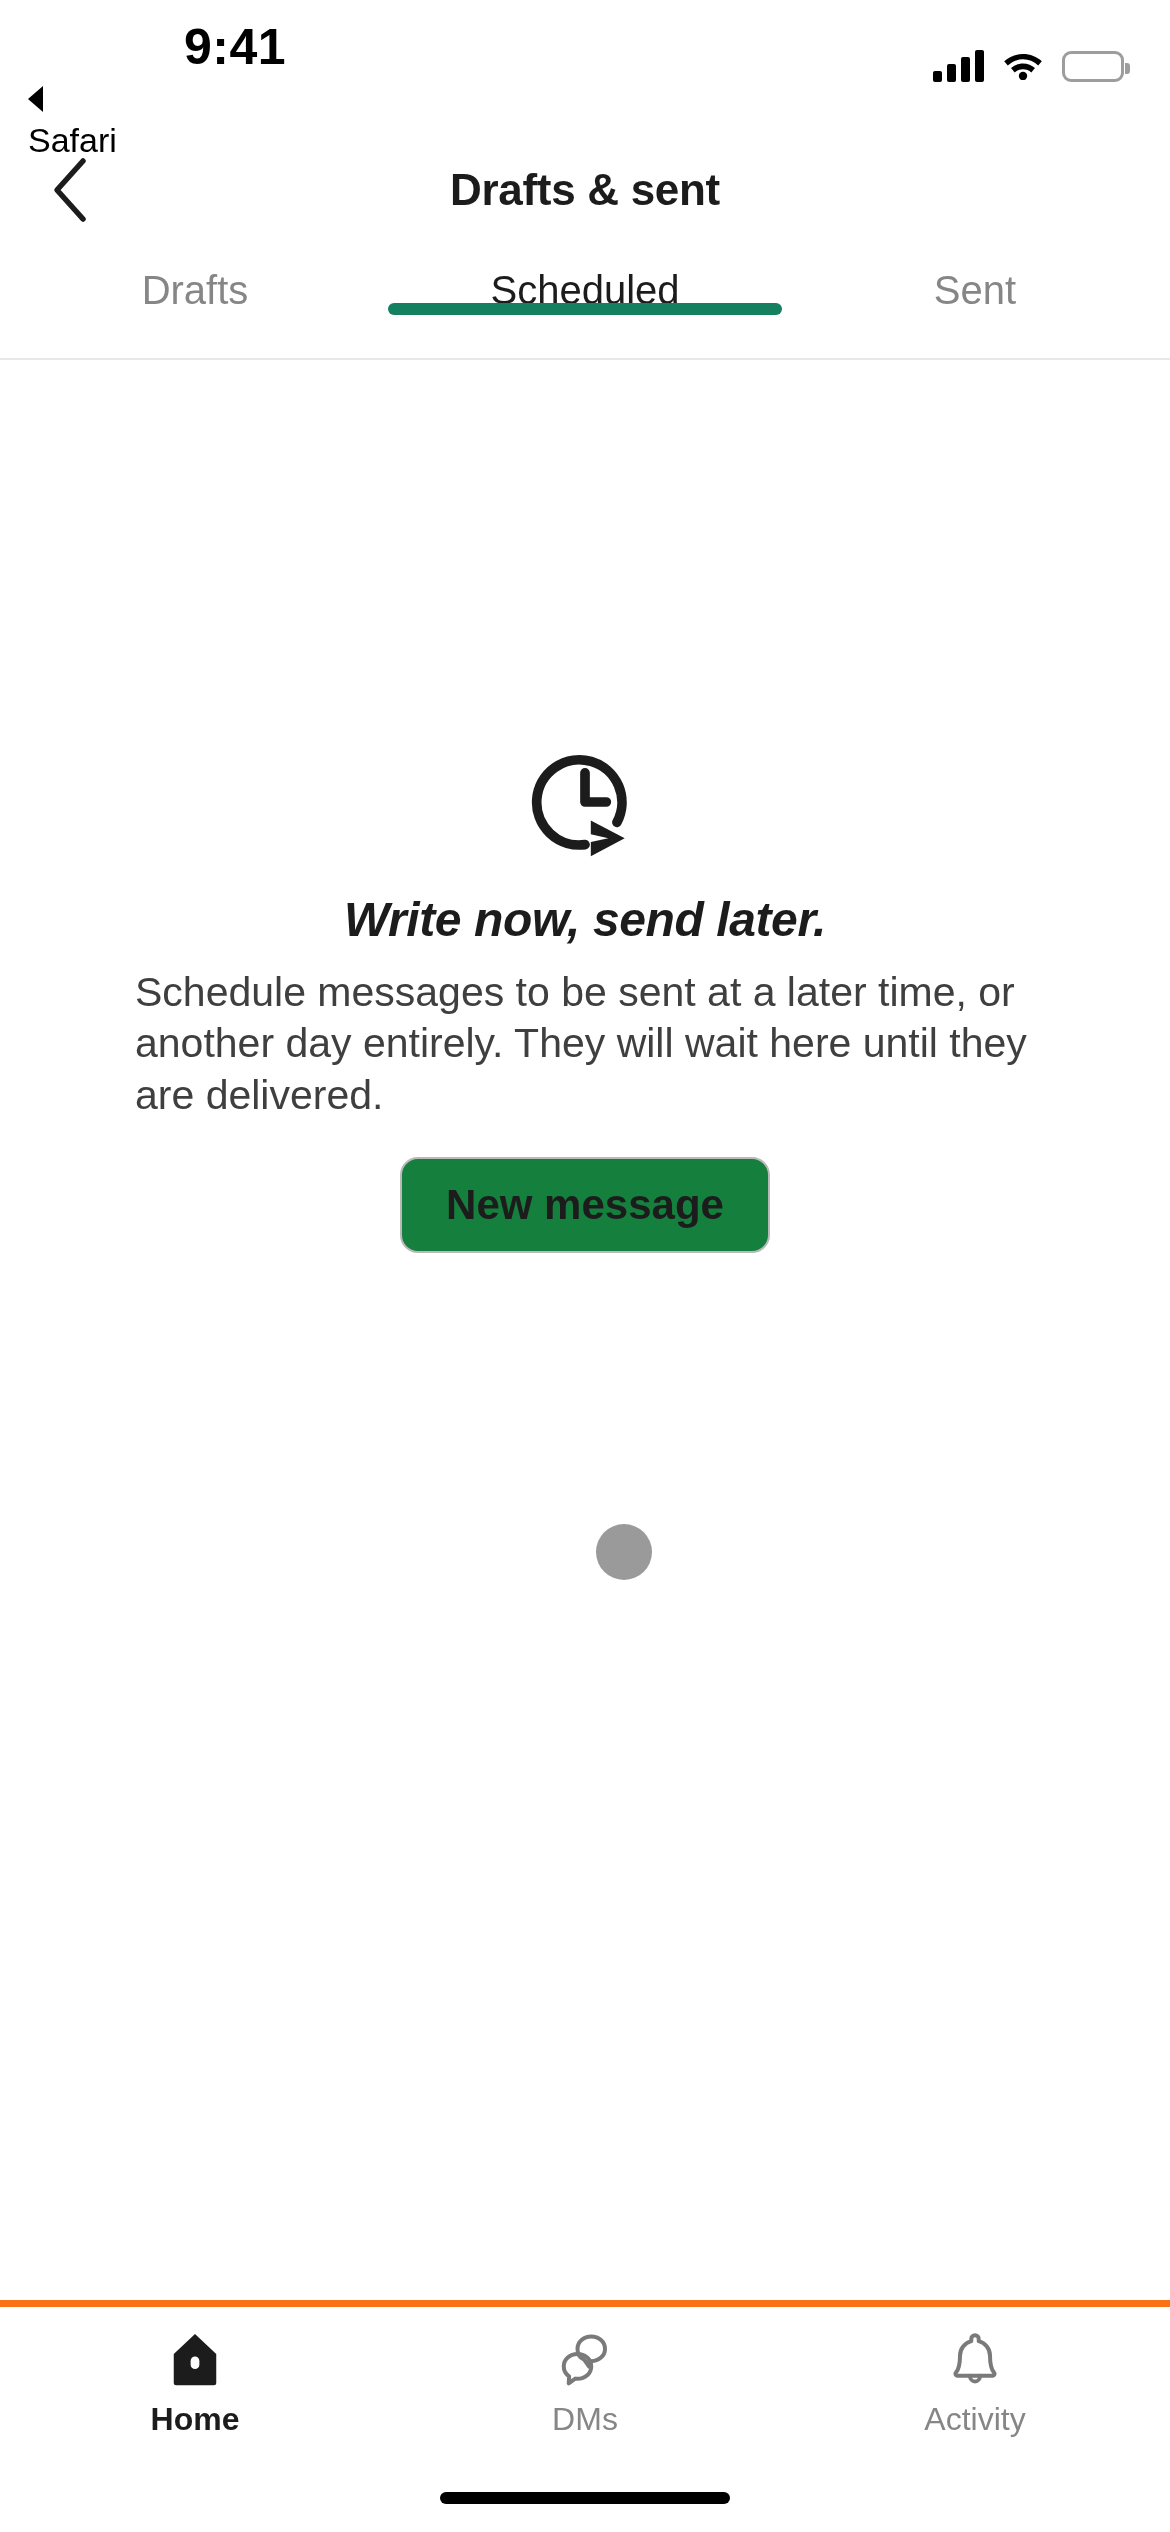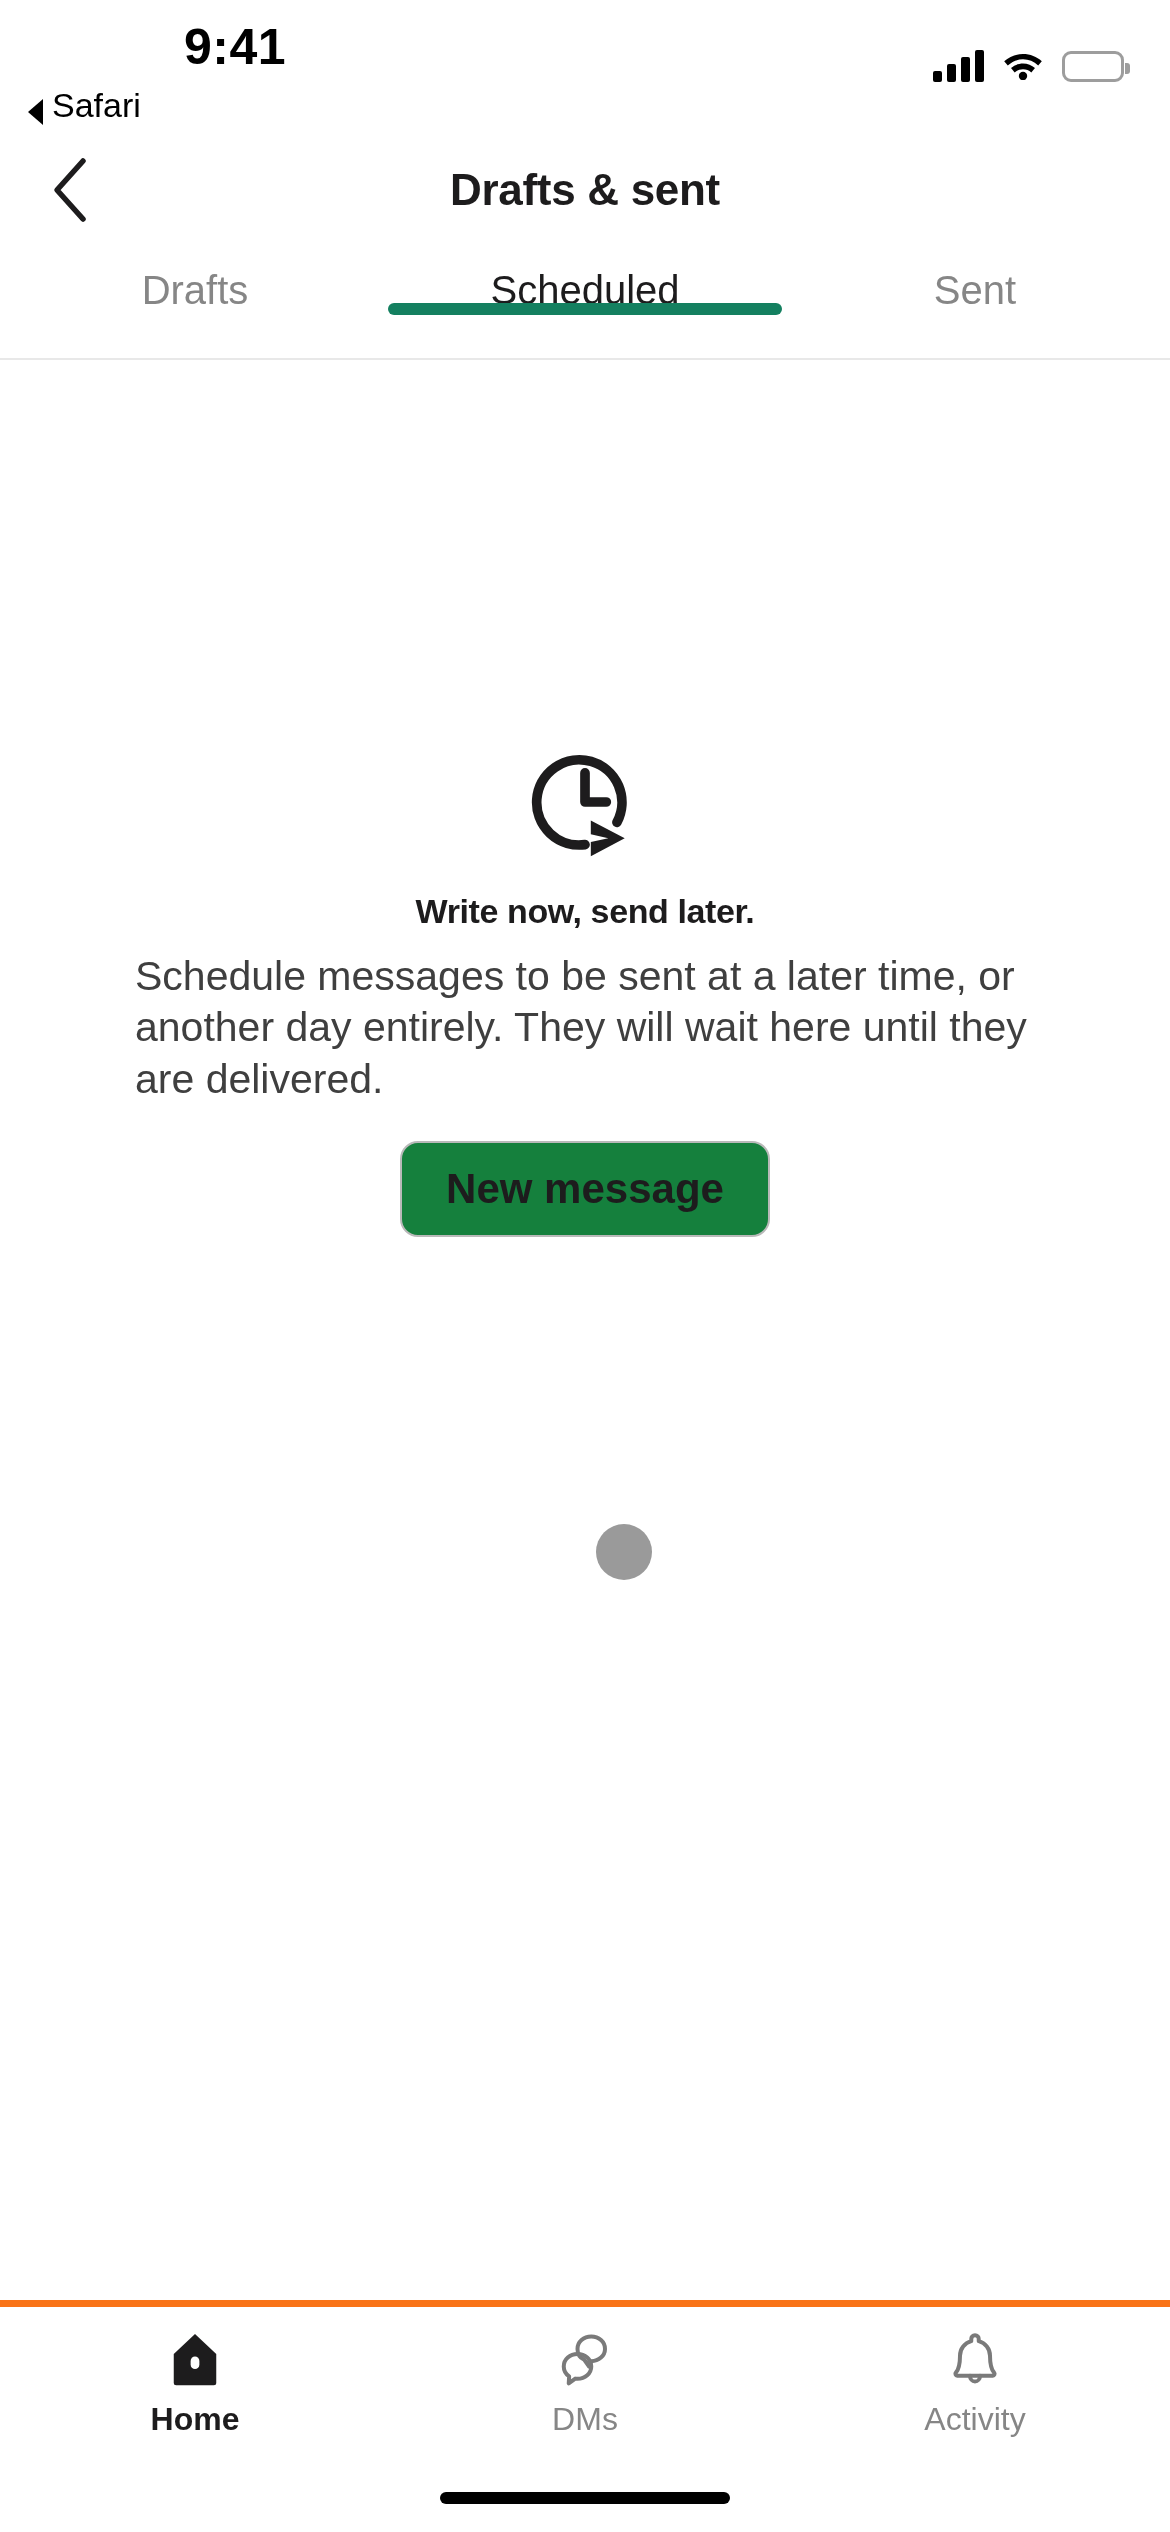--- a/index.html
+++ b/index.html
@@ -38,24 +38,25 @@
     font-weight: 700;
     letter-spacing: 0.5px;
     color: #000000;
     transform: translateX(-350px);
   }
   .status-back {
     position: absolute;
     left: 28px;
     top: 86px;
     display: flex;
-    align-items: flex-end;
+    align-items: flex-start;
     gap: 9px;
     font-size: 34px;
     color: #000000;
+    flex-direction: column;
   }
   .status-back .tri {
     display: inline-block;
     width: 0; height: 0;
     border-top: 13px solid transparent;
     border-bottom: 13px solid transparent;
     border-right: 15px solid #000;
   }
   .status-right {
     position: absolute;
@@ -169,26 +170,27 @@
     align-items: center;
     justify-content: flex-start;
     padding-top: 380px;
   }
   .empty-icon {
     width: 124px;
     height: 124px;
     margin-bottom: 28px;
   }
   .empty-title {
-    font-size: 34px;
+    font-size: 48px;
     font-weight: 700;
     color: #1d1c1d;
     letter-spacing: -0.4px;
     margin-bottom: 20px;
     text-align: center;
+    font-style: italic;
   }
   .empty-body {
     font-size: 41px;
     line-height: 1.25;
     color: #3f3f3f;
     text-align: left;
     width: 900px;
     margin-bottom: 36px;
   }
   .new-message-btn {

